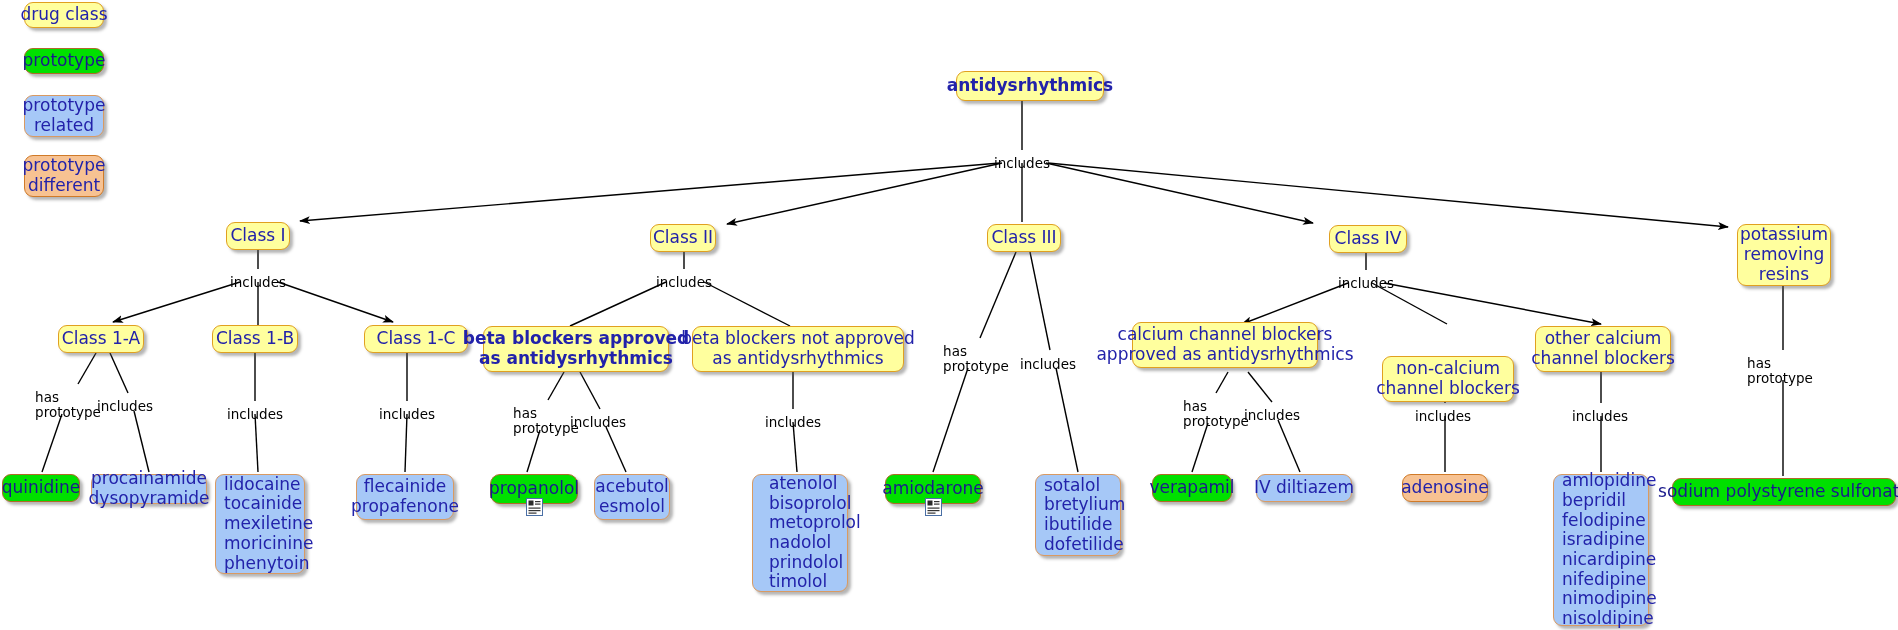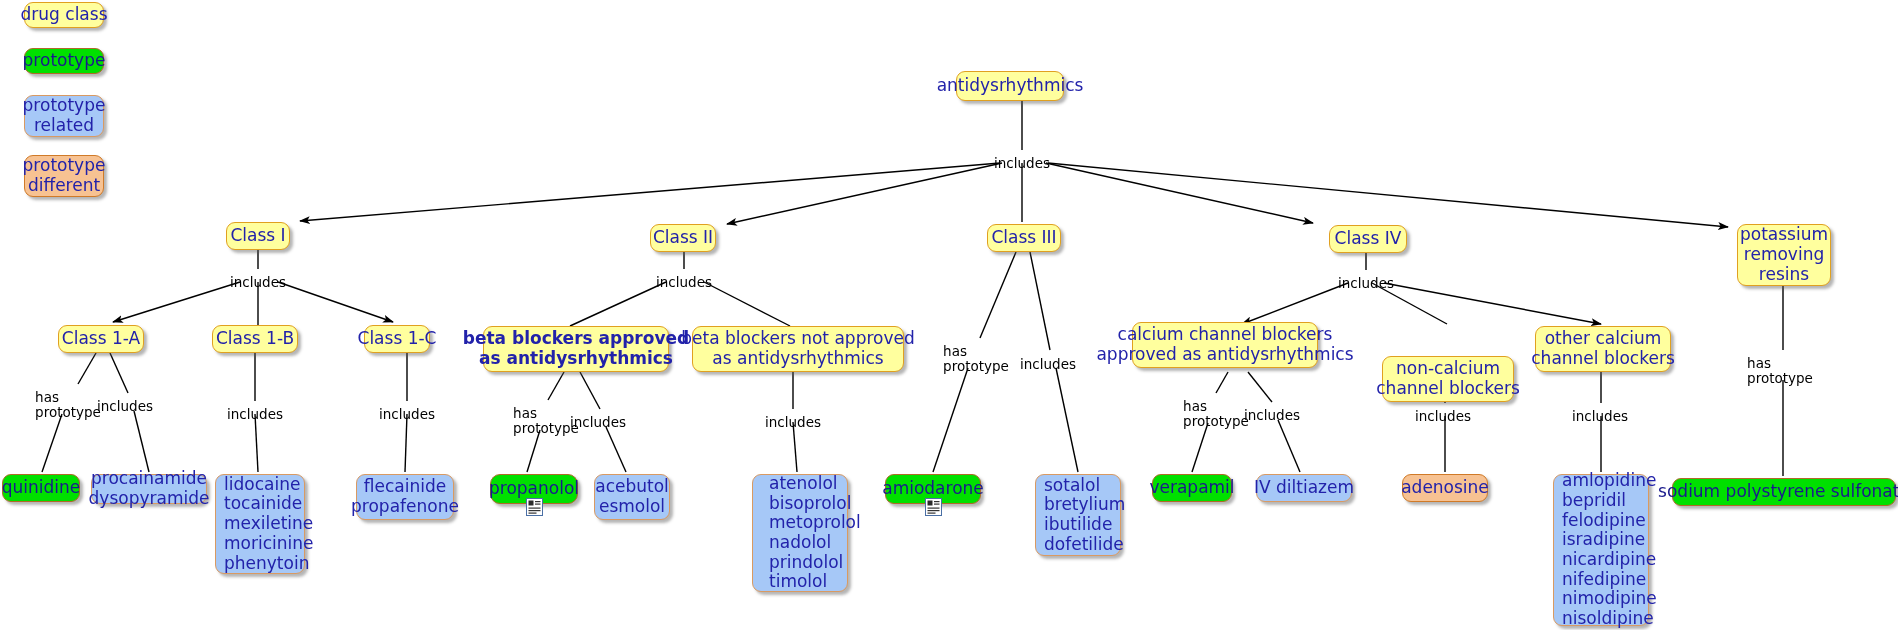--- a/index.html
+++ b/index.html
@@ -132,31 +132,31 @@
         <line x1="1445" y1="372" x2="1445" y2="403" stroke="#000000" stroke-width="1.4"></line>
         <line x1="1445" y1="416" x2="1445" y2="472" stroke="#000000" stroke-width="1.4"></line>
         <line x1="1601" y1="372" x2="1601" y2="403" stroke="#000000" stroke-width="1.4"></line>
         <line x1="1601" y1="416" x2="1601" y2="472" stroke="#000000" stroke-width="1.4"></line>
         <line x1="1783" y1="286" x2="1783" y2="350" stroke="#000000" stroke-width="1.4"></line>
         <line x1="1783" y1="380" x2="1783" y2="476" stroke="#000000" stroke-width="1.4"></line>
       </g>
   </svg>
 
   <div id="node-layer">
-      <div class="node n-class" style="left: 956px; top: 71px; width: 108px; height: 30px;"><span>antidysrhythmics</span></div>
+      <div class="node n-class" style="left: 956px; top: 71px; width: 148px; height: 30px; font-weight: bold;"><span>antidysrhythmics</span></div>
       <div class="node n-class" style="left: 226px; top: 222px; width: 64px; height: 28px;"><span>Class I</span></div>
       <div class="node n-class" style="left: 650px; top: 224px; width: 66px; height: 28px;"><span>Class II</span></div>
       <div class="node n-class" style="left: 987px; top: 224px; width: 74px; height: 28px;"><span>Class III</span></div>
       <div class="node n-class" style="left: 1329px; top: 225px; width: 78px; height: 28px;"><span>Class IV</span></div>
       <div class="node n-class" style="left: 1737px; top: 224px; width: 94px; height: 62px;"><span>potassium
 removing
 resins</span></div>
       <div class="node n-class" style="left: 58px; top: 325px; width: 86px; height: 28px;"><span>Class 1-A</span></div>
       <div class="node n-class" style="left: 212px; top: 325px; width: 86px; height: 28px;"><span>Class 1-B</span></div>
-      <div class="node n-class" style="left: 364px; top: 325px; width: 66px; height: 28px; text-align: center;"><span>Class 1-C</span></div>
+      <div class="node n-class" style="left: 364px; top: 325px; width: 104px; height: 28px; text-align: center;"><span>Class 1-C</span></div>
       <div class="node n-class" style="left: 483px; top: 326px; width: 186px; height: 46px; font-weight: bold;"><span>beta blockers approved
 as antidysrhythmics</span></div>
       <div class="node n-class" style="left: 692px; top: 326px; width: 212px; height: 46px;"><span>beta blockers not approved
 as antidysrhythmics</span></div>
       <div class="node n-class" style="left: 1132px; top: 322px; width: 186px; height: 46px;"><span>calcium channel blockers
 approved as antidysrhythmics</span></div>
       <div class="node n-class" style="left: 1382px; top: 326px; width: 132px; height: 46px; margin-top: 30px;"><span>non-calcium
 channel blockers</span></div>
       <div class="node n-class" style="left: 1535px; top: 326px; width: 136px; height: 46px;"><span>other calcium
 channel blockers</span></div>

